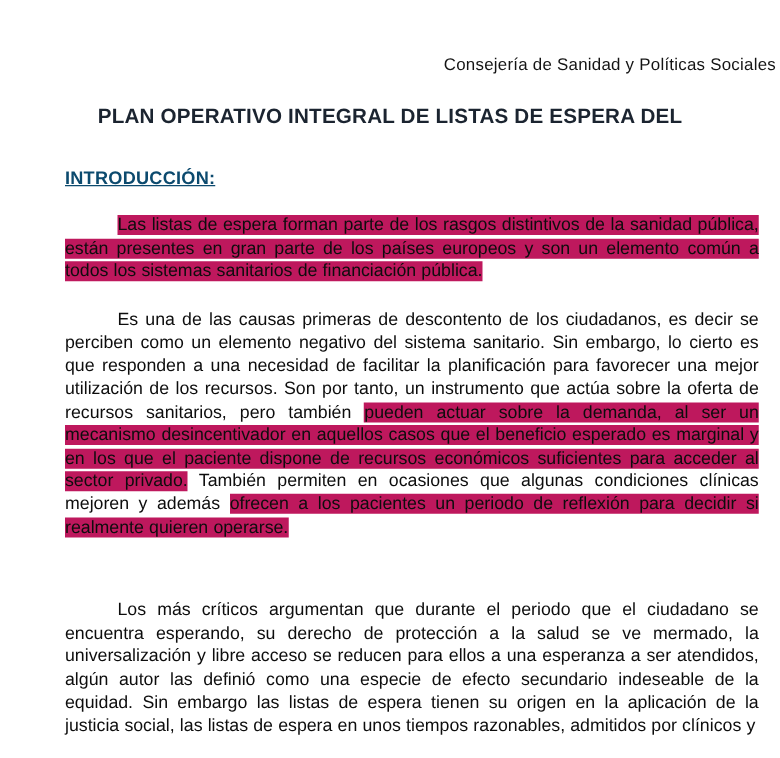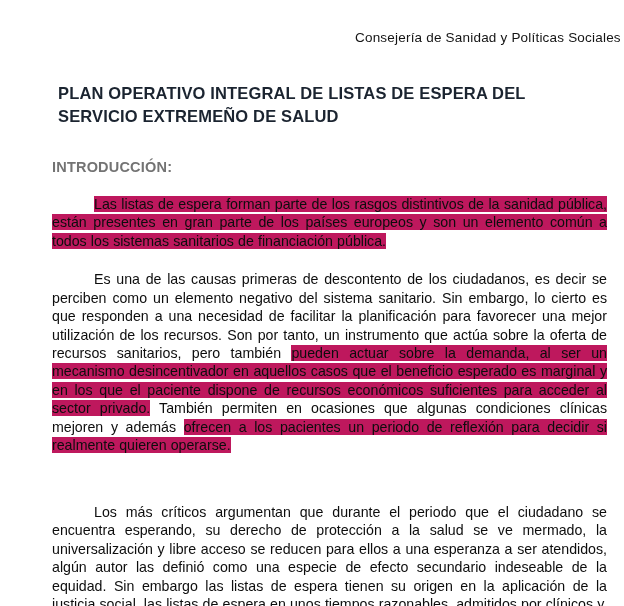--- a/index.html
+++ b/index.html
@@ -27,30 +27,31 @@
     left: 10px;
     top: 6px;
     width: 56px;
     height: 58px;
   }
   .logo svg { display: block; }
 
   .org-line {
     position: absolute;
     left: 355px;
-    top: 30px;
+    top: 44px;
     font-size: 13.5px;
     letter-spacing: 0.2px;
     color: #141414;
     white-space: nowrap;
   }
 
   
   .doc-title {
     margin: 16px 0 0 0;
+    text-align: center;
     color: #1b2430;
     font-weight: bold;
     font-size: 16.5px;
     line-height: 1.42;
     letter-spacing: 0.15px;
     padding: 0 58px;
   }
   .doc-title .tline { display: block; white-space: nowrap; }
 
   
@@ -58,22 +59,23 @@
     margin: 0;
     padding: 0 17px 0 52px;
     width: 555px;
     box-sizing: content-box;
   }
 
   .section-heading {
     margin: 30px 0 0 0;
     font-size: 14.5px;
     font-weight: bold;
-    color: #737373;
+    color: #0c4a6e;
     letter-spacing: 0.2px;
+    text-decoration: underline;
   }
 
   p.para {
     margin: 20px 0 0 0;
     font-size: 14.2px;
     line-height: 1.30;
     text-align: justify;
     text-indent: 42px;
     color: #0d0d0d;
     word-spacing: 0.2px;
@@ -100,21 +102,20 @@
 <body>
 
 <div class="page-header">
 
 
   <div class="org-line">Consejería de Sanidad y Políticas Sociales</div>
 </div>
 
 <h1 class="doc-title">
   <span class="tline">PLAN OPERATIVO INTEGRAL DE LISTAS DE ESPERA DEL</span>
-  <span class="tline">SERVICIO EXTREMEÑO DE SALUD</span>
 </h1>
 
 <div class="doc-body">
   <div class="section-heading">INTRODUCCIÓN:</div>
 
   <div id="paragraphs-container">
       <p class="para"><mark class="hl">Las listas de espera forman parte de los rasgos distintivos de la sanidad pública, están presentes en gran parte de los países europeos y  son un elemento común a todos los sistemas sanitarios de financiación pública.</mark></p>
       <p class="para"><span>Es una de las causas primeras de descontento de los ciudadanos, es decir se perciben como un elemento negativo del sistema sanitario.  Sin embargo, lo cierto es que responden a una necesidad de facilitar la planificación para favorecer una mejor utilización de los recursos. Son por tanto, un instrumento que actúa sobre la oferta de recursos sanitarios, pero también </span><mark class="hl">pueden actuar sobre la demanda, al ser un mecanismo desincentivador en aquellos casos que el beneficio esperado es marginal y en los que el paciente dispone de recursos económicos suficientes para acceder al sector privado.</mark><span> También permiten en ocasiones que algunas condiciones clínicas mejoren y además </span><mark class="hl">ofrecen a los pacientes un periodo de reflexión para decidir si realmente quieren operarse.</mark></p>
       <p class="para"><span>Los más críticos argumentan que durante el periodo que el ciudadano se encuentra esperando, su derecho de protección a la salud se ve mermado, la universalización y libre acceso se reducen para ellos a una esperanza a ser atendidos, algún autor las definió como una especie de efecto secundario indeseable de la equidad. Sin embargo las listas de espera tienen su origen en la aplicación de la justicia social, las listas de espera en unos tiempos razonables, admitidos por clínicos y</span></p>
     </div>

